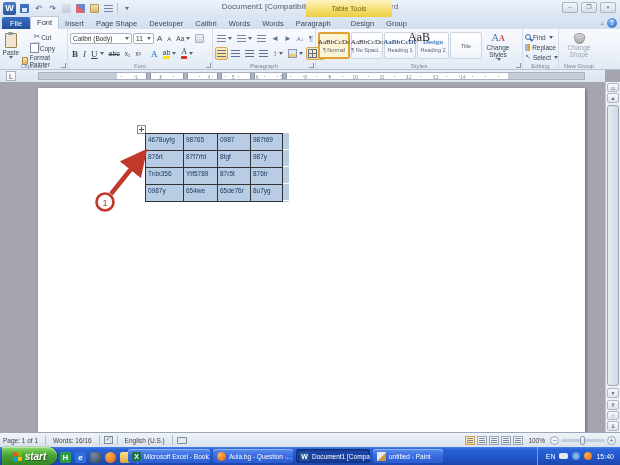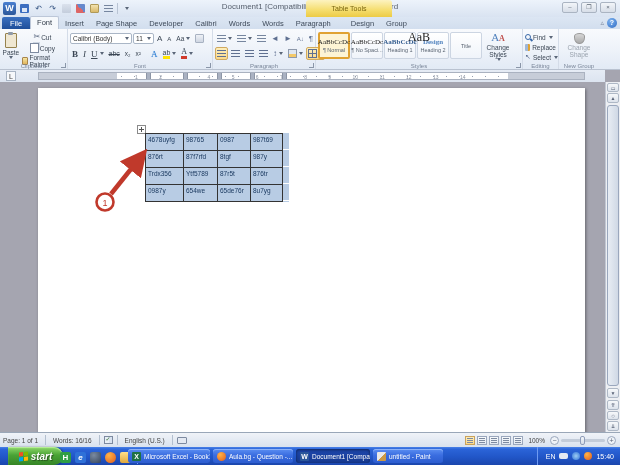--- a/index.html
+++ b/index.html
@@ -152,21 +152,21 @@
   .vb.sel{background:linear-gradient(#fdeebc,#fbd98a);border-color:#c9a25c;}
   .vb i{display:block;width:6px;height:5px;background:repeating-linear-gradient(#7d8aa0 0 1px,transparent 1px 2px);}
   .zbtn{width:9px;height:9px;border:1px solid #9aa7bd;border-radius:50%;background:#eef2f7;
     font-size:7px;line-height:7px;text-align:center;color:#5a6478;box-sizing:border-box;}
   .ztrack{width:44px;height:3px;background:#c3ccd9;border-radius:2px;position:relative;}
   .zthumb{position:absolute;left:19px;top:-3px;width:5px;height:9px;background:linear-gradient(#f4f7fa,#d4dce7);
     border:1px solid #8f9dba;border-radius:2px;box-sizing:border-box;}
   
   .taskbar{position:absolute;top:447px;left:0;width:620px;height:18px;
     background:linear-gradient(#4a82e8,#2b64d8 12%,#2156c8 55%,#1b46ad);}
-  .startbtn{position:absolute;left:8px;top:0;height:18px;width:55px;border-radius:0 9px 9px 0;
+  .startbtn{position:absolute;left:2px;top:0;height:18px;width:55px;border-radius:0 9px 9px 0;
     background:linear-gradient(#8ed86a,#4aa336 45%,#358526);box-shadow:inset 0 1px 1px #b8f09a, 1px 0 2px rgba(0,0,0,.4);
     display:flex;align-items:center;justify-content:center;gap:3px;color:#fff;
     font-style:italic;font-weight:bold;font-size:10px;text-shadow:1px 1px 1px rgba(0,0,0,.45);}
   .flag{display:grid;grid-template-columns:4px 4px;grid-template-rows:4px 4px;gap:1px;transform:skewY(-6deg);}
   .flag i{display:block;}
   .ql{position:absolute;left:60px;top:3px;display:flex;gap:4px;align-items:center;}
   .qli{width:11px;height:11px;border-radius:2px;font-size:8px;font-weight:bold;color:#fff;
     display:inline-flex;align-items:center;justify-content:center;}
   .qldiv{width:1px;height:14px;background:#6f9bf2;margin-left:2px;}
   .tbtn{position:absolute;top:2px;height:14px;border-radius:3px;

